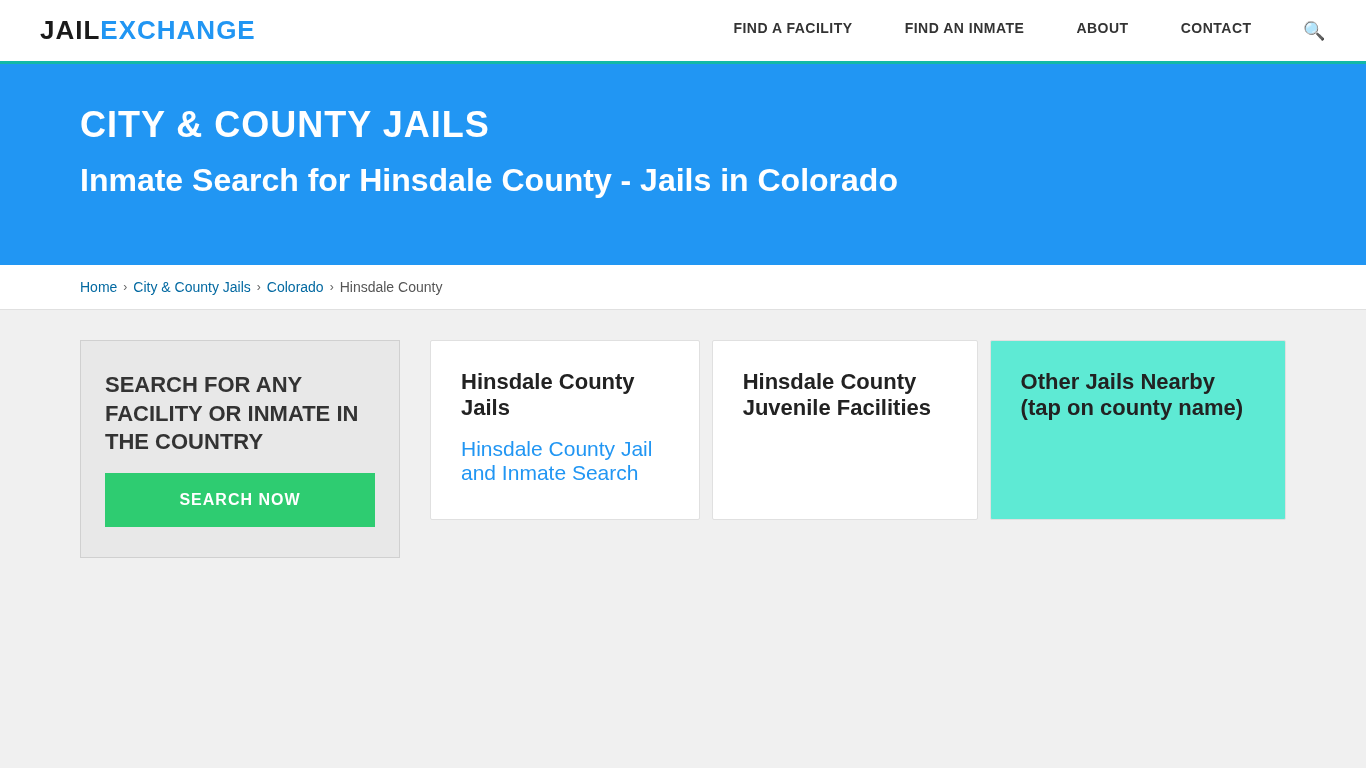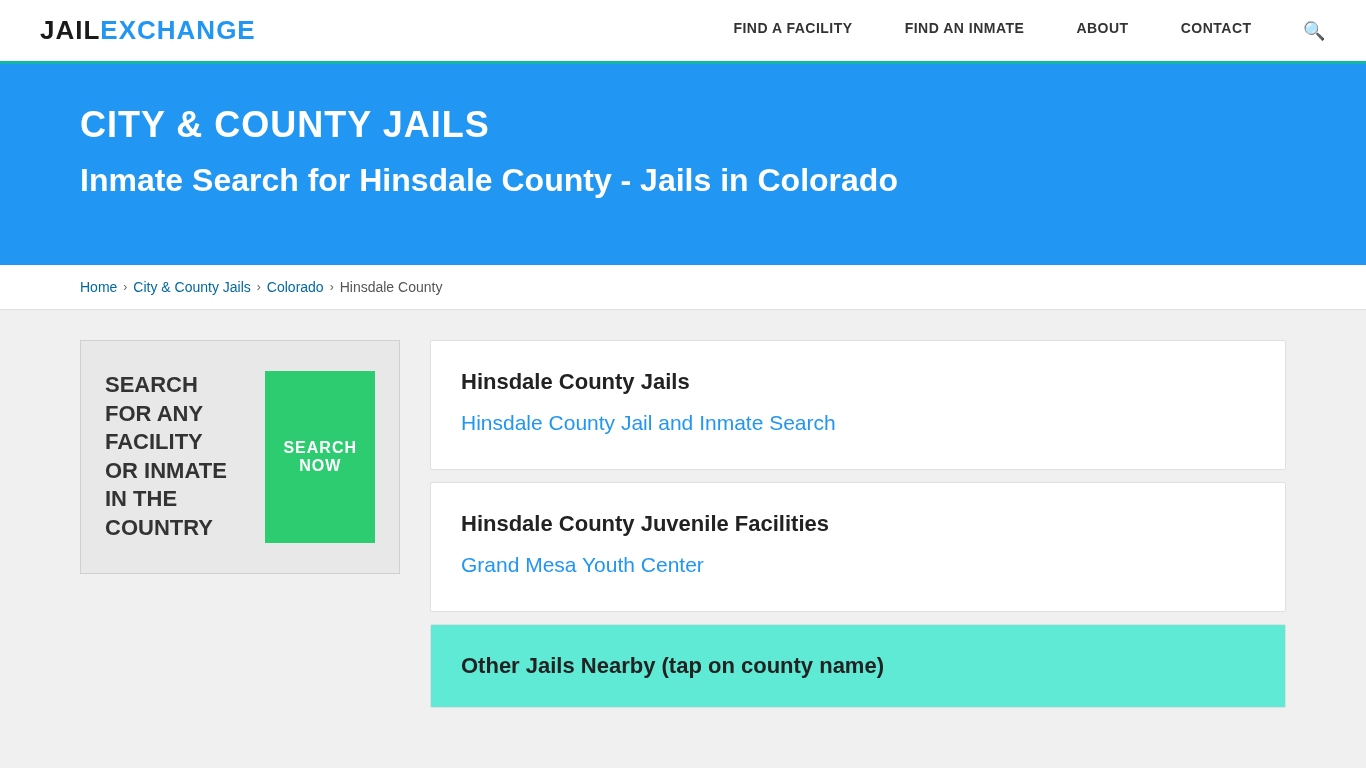--- a/index.html
+++ b/index.html
@@ -119,22 +119,22 @@
 
     
     .sidebar-search {
       background: #e8e8e8;
       border: 1px solid #d0d0d0;
       padding: 30px 24px;
       width: 320px;
       min-width: 320px;
       min-height: 200px;
       display: flex;
-      flex-direction: row;
-      gap: 36px;
+      flex-direction: column;
+      gap: 16px;
     }
     .sidebar-search-text {
       font-size: 22px;
       font-weight: 700;
       color: #333;
       line-height: 1.3;
       text-transform: uppercase;
     }
     .search-now-button {
       background: #2ecc71;
@@ -147,21 +147,21 @@
       text-align: center;
       cursor: pointer;
       letter-spacing: 1px;
       width: 100%;
     }
 
     
     .cards-column {
       flex: 1;
       display: flex;
-      flex-direction: column;
+      flex-direction: row;
       gap: 12px;
     }
     .card {
       background: #fff;
       border: 1px solid #e0e0e0;
       padding: 28px 30px;
       border-radius: 2px;
     }
     .card-title {
       font-size: 22px;
@@ -232,21 +232,20 @@
 
   <div class="cards-column">
 
     <div class="card">
       <h2 class="card-title">Hinsdale County Jails</h2>
       <a class="card-link">Hinsdale County Jail and Inmate Search</a>
     </div>
 
     <div class="card">
       <h2 class="card-title">Hinsdale County Juvenile Facilities</h2>
-      <a class="card-link">Grand Mesa Youth Center</a>
     </div>
 
     <div class="card-partial">
       <h2 class="card-partial-title">Other Jails Nearby (tap on county name)</h2>
     </div>
 
   </div>
 </main>
 
 </body></html>

